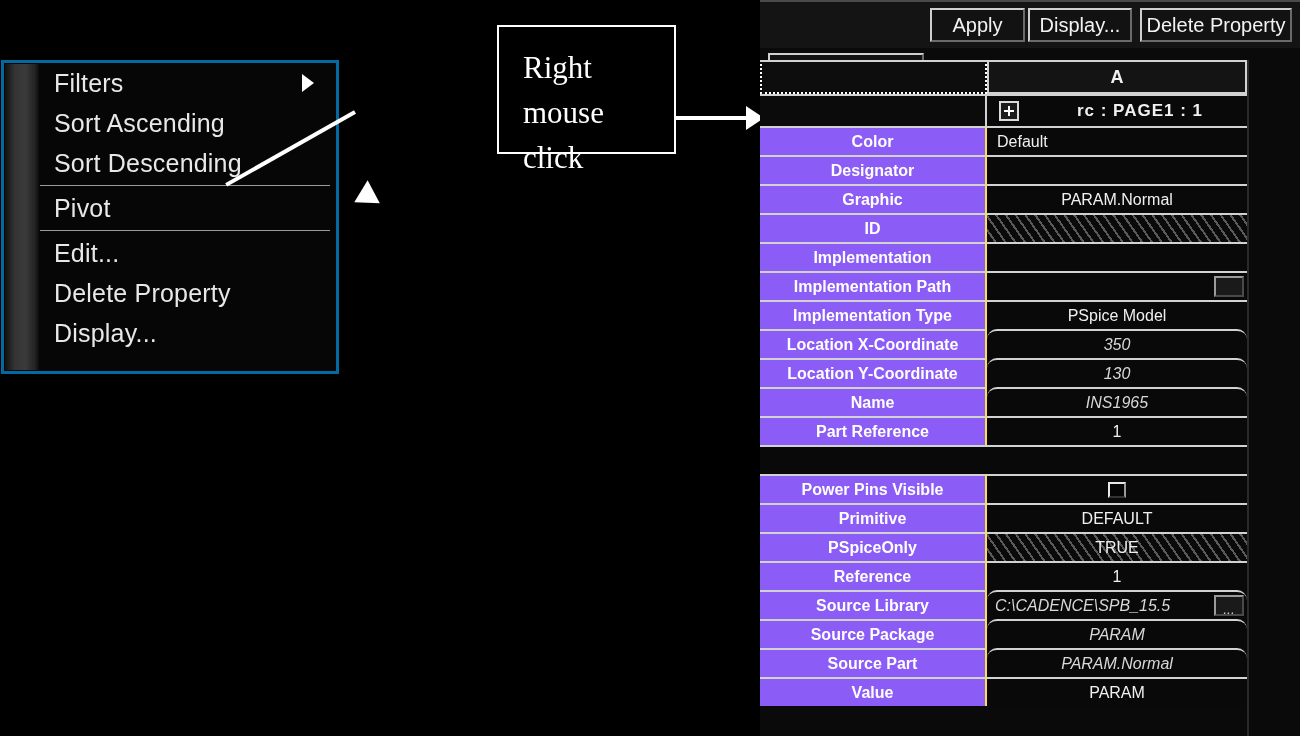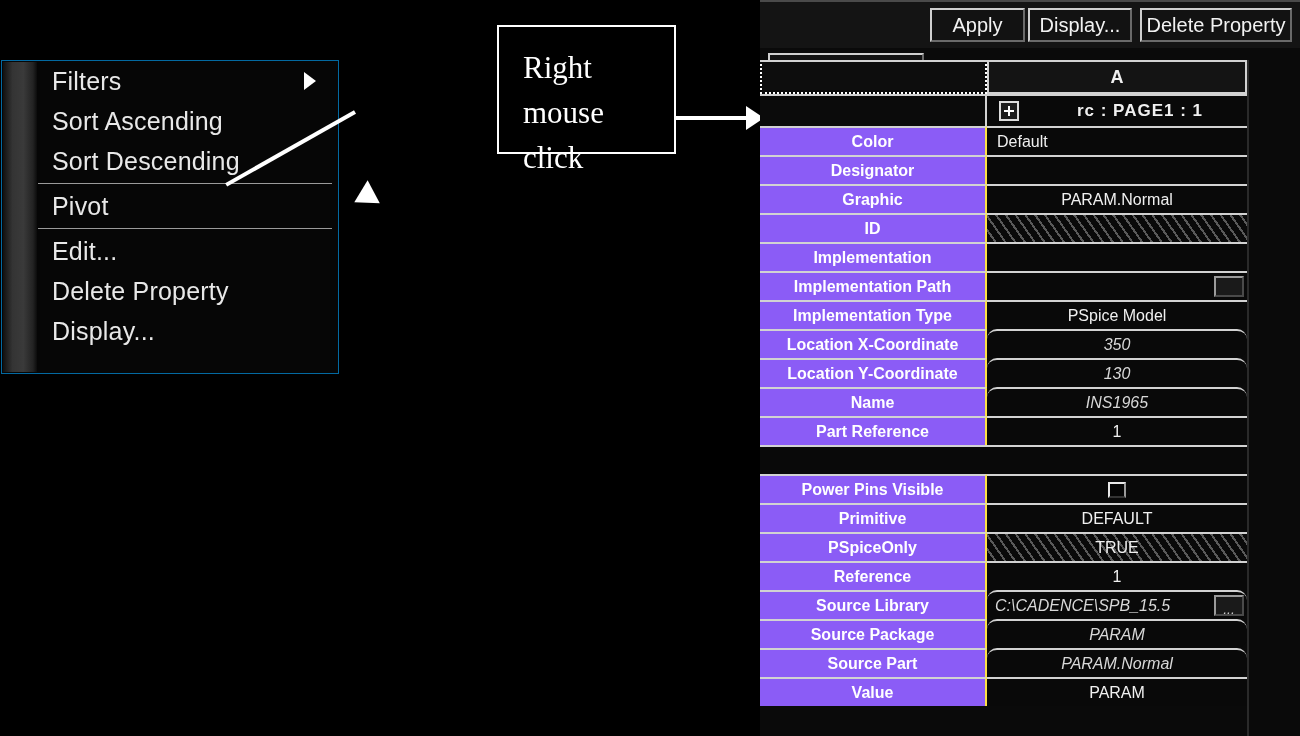--- a/index.html
+++ b/index.html
@@ -7,21 +7,21 @@
     width:1300px;height:736px;position:relative;overflow:hidden;
     font-family:"Liberation Sans", sans-serif;
     background:#000;color:#fff;
   }
   #root{position:absolute;left:0;top:0;width:1300px;height:736px;}
 
   
   #ctx-menu{
     position:absolute;left:1px;top:60px;width:338px;height:314px;
     background:#060606;
-    border:1px solid #0369a1;
+    border:3px solid #0369a1;
     box-sizing:border-box;
   }
   #ctx-gutter{
     position:absolute;left:1px;top:1px;width:34px;bottom:1px;
     background:linear-gradient(to right,#101010 0%,#343434 28%,#3a3a3a 60%,#232323 88%,#0c0c0c 100%);
   }
   #ctx-list{
     position:absolute;left:36px;top:0;right:0;bottom:0;
   }
   .menu-item{

